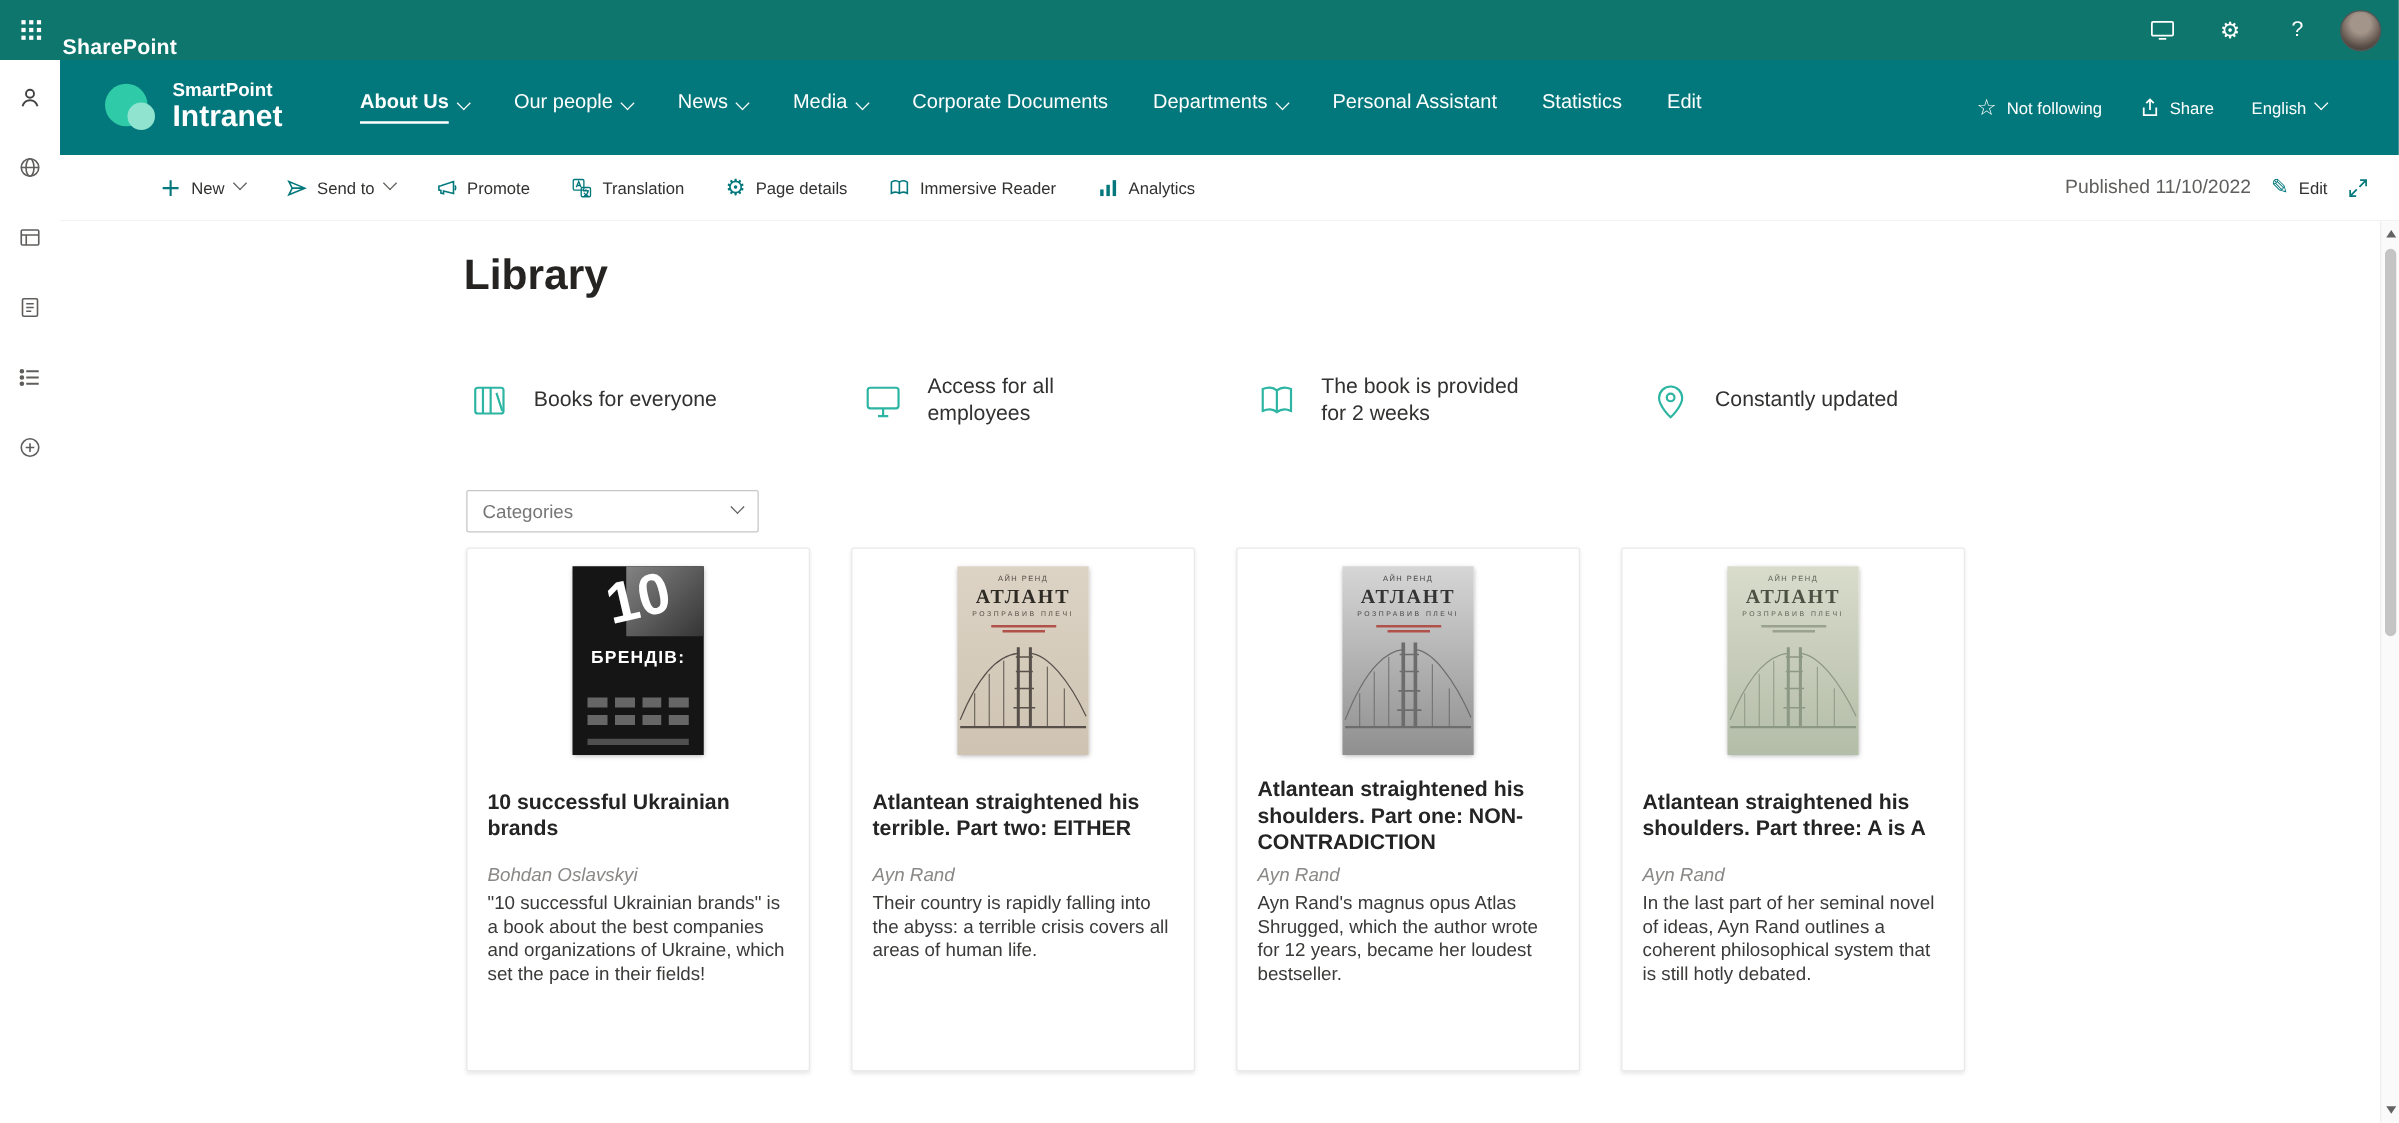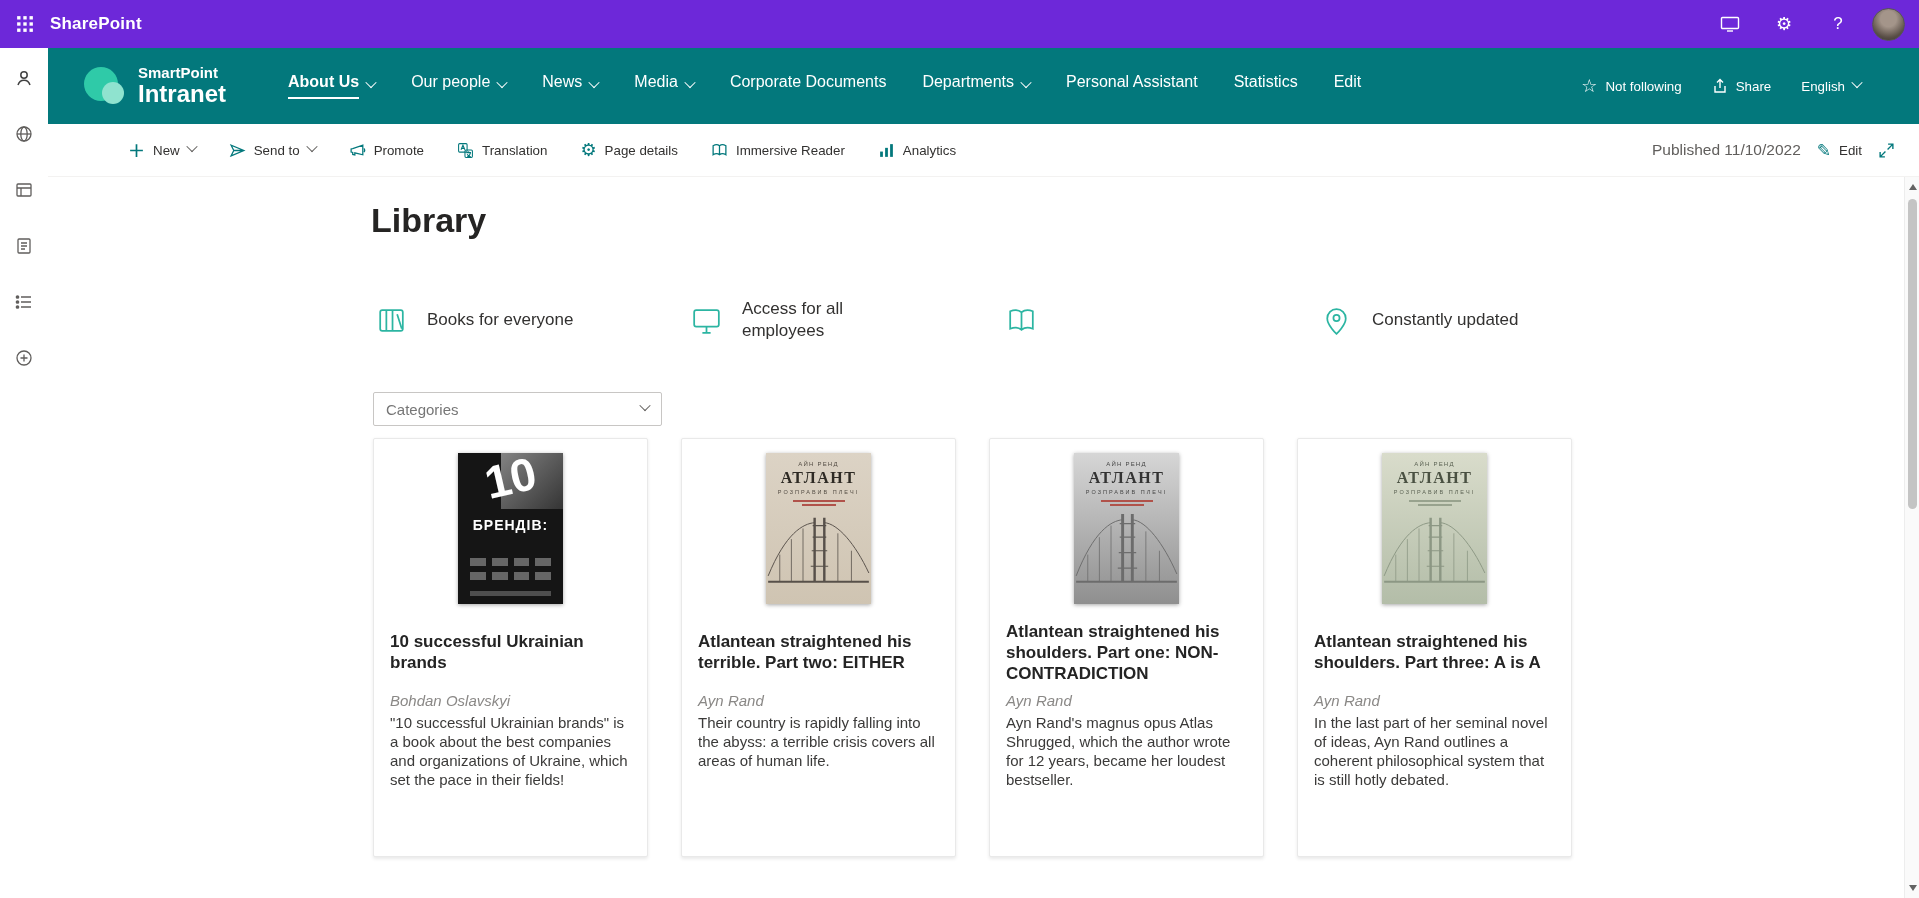--- a/index.html
+++ b/index.html
@@ -1,21 +1,21 @@
 <!DOCTYPE html>
 <html><head>
 <meta charset="utf-8">
 <style>
   * { box-sizing: border-box; margin: 0; padding: 0; }
   html,body { width:1919px; height:898px; overflow:hidden; }
   body { font-family:"Liberation Sans","DejaVu Sans",sans-serif; background:#fff; color:#323130; }
   button { font-family:inherit; background:none; border:none; cursor:pointer; color:inherit; }
 
   
-  .suite-bar { position:absolute; top:0; left:0; width:1919px; height:48px; background:#6d28d9; color:#fff; display:flex; align-items:center; z-index:30; }
+  .suite-bar { position:absolute; top:0; left:0; width:1919px; height:48px; background:#0f766e; color:#fff; display:flex; align-items:flex-end; z-index:30; }
   .waffle-btn { width:50px; height:48px; display:flex; align-items:center; justify-content:center; }
   .suite-title { font-size:17px; font-weight:700; letter-spacing:.2px; }
   .suite-search { position:absolute; left:50%; transform:translateX(-50%); top:8px; width:466px; height:32px; background:#fff; border-radius:2px; display:flex; align-items:center; padding:0 10px; gap:8px; color:#616161; }
   .suite-search input { border:none; outline:none; flex:1; font-size:15px; color:#333; background:transparent; }
   .suite-search input::placeholder { color:#666; }
   .suite-actions { margin-left:auto; display:flex; align-items:center; gap:14px; padding-right:14px; }
   .suite-icon-btn { width:40px; height:48px; display:flex; align-items:center; justify-content:center; color:#fff; font-size:18px; }
   .help-glyph { font-size:17px; font-weight:400; }
   .avatar { width:33px; height:33px; border-radius:50%; background:radial-gradient(circle at 50% 32%, #a4958a 0 30%, #5a4f47 70%, #33302c 100%); border:1px solid #555; overflow:hidden; }
 
@@ -55,21 +55,21 @@
   .pencil-glyph { font-size:17px; color:#03787c; }
 
   
   .content { position:absolute; top:177px; left:48px; right:0; bottom:0; background:#fff; overflow:hidden; }
   .main-col { margin-left:325px; width:1260px; }
   .page-title { font-size:34px; font-weight:700; color:#252423; margin-top:24px; margin-left:-2px; }
   .features { display:flex; margin-top:58px; }
   .feature { width:331px; display:flex; align-items:center; gap:17px; }
   .f-icon { color:#2cb5a2; flex:0 0 auto; display:flex; }
   .f-label { font-size:17px; color:#323130; max-width:175px; line-height:1.3; }
-  .categories { margin-top:50px; width:289px; height:34px; border:1px solid #c8c6c4; border-radius:2px; display:flex; align-items:center; justify-content:space-between; padding:0 12px; color:#767676; font-size:15px; background:#fff; }
+  .categories { margin-top:50px; width:234px; height:34px; border:1px solid #c8c6c4; border-radius:2px; display:flex; align-items:center; justify-content:space-between; padding:0 12px; color:#767676; font-size:15px; background:#fff; }
   .categories .chev { color:#605e5c; }
 
   .cards { display:flex; gap:33px; margin-top:12px; }
   .card { width:275px; height:419px; background:#fff; border:1px solid #e9e9e9; border-radius:2px; box-shadow:0 1.6px 3.6px rgba(0,0,0,.09); }
   .cover-wrap { height:151px; padding-top:14px; display:flex; justify-content:center; }
   .cover { position:relative; width:105px; height:151px; box-shadow:0 1px 4px rgba(0,0,0,.35); overflow:hidden; flex:0 0 auto; }
   .card-body { padding:0 16px; }
   .card-title { margin-top:30px; height:64px; display:flex; align-items:center; font-size:17px; font-weight:700; color:#242424; line-height:21px; }
   .card-author { margin-top:8px; font-style:italic; color:#8a8886; font-size:15px; }
   .card-desc { margin-top:4px; font-size:15px; color:#3b3a39; line-height:19px; }
@@ -353,20 +353,21 @@
             </svg>
           </span>
         <span class="f-label">Access for all employees</span>
       </div>
       <div class="feature">
         <span class="f-icon">
             <svg width="37" height="37" viewBox="0 0 36 36" fill="none" stroke="currentColor" stroke-width="1.7">
               <path d="M18 10c-3-2.5-7.5-2.5-11-1v17c3.5-1.5 8-1.5 11 1 3-2.5 7.5-2.5 11-1V9c-3.5-1.5-8-1.5-11 1zM18 10v17"></path>
             </svg>
           </span>
+        <span class="f-label">The book is provided for 2 weeks</span>
       </div>
       <div class="feature">
         <span class="f-icon">
             <svg width="37" height="37" viewBox="0 0 36 36" fill="none" stroke="currentColor" stroke-width="1.7">
               <path d="M18 31s-9-8.5-9-15a9 9 0 1 1 18 0c0 6.5-9 15-9 15z"></path>
               <circle cx="18" cy="15.5" r="3"></circle>
             </svg>
           </span>
         <span class="f-label">Constantly updated</span>
       </div>

